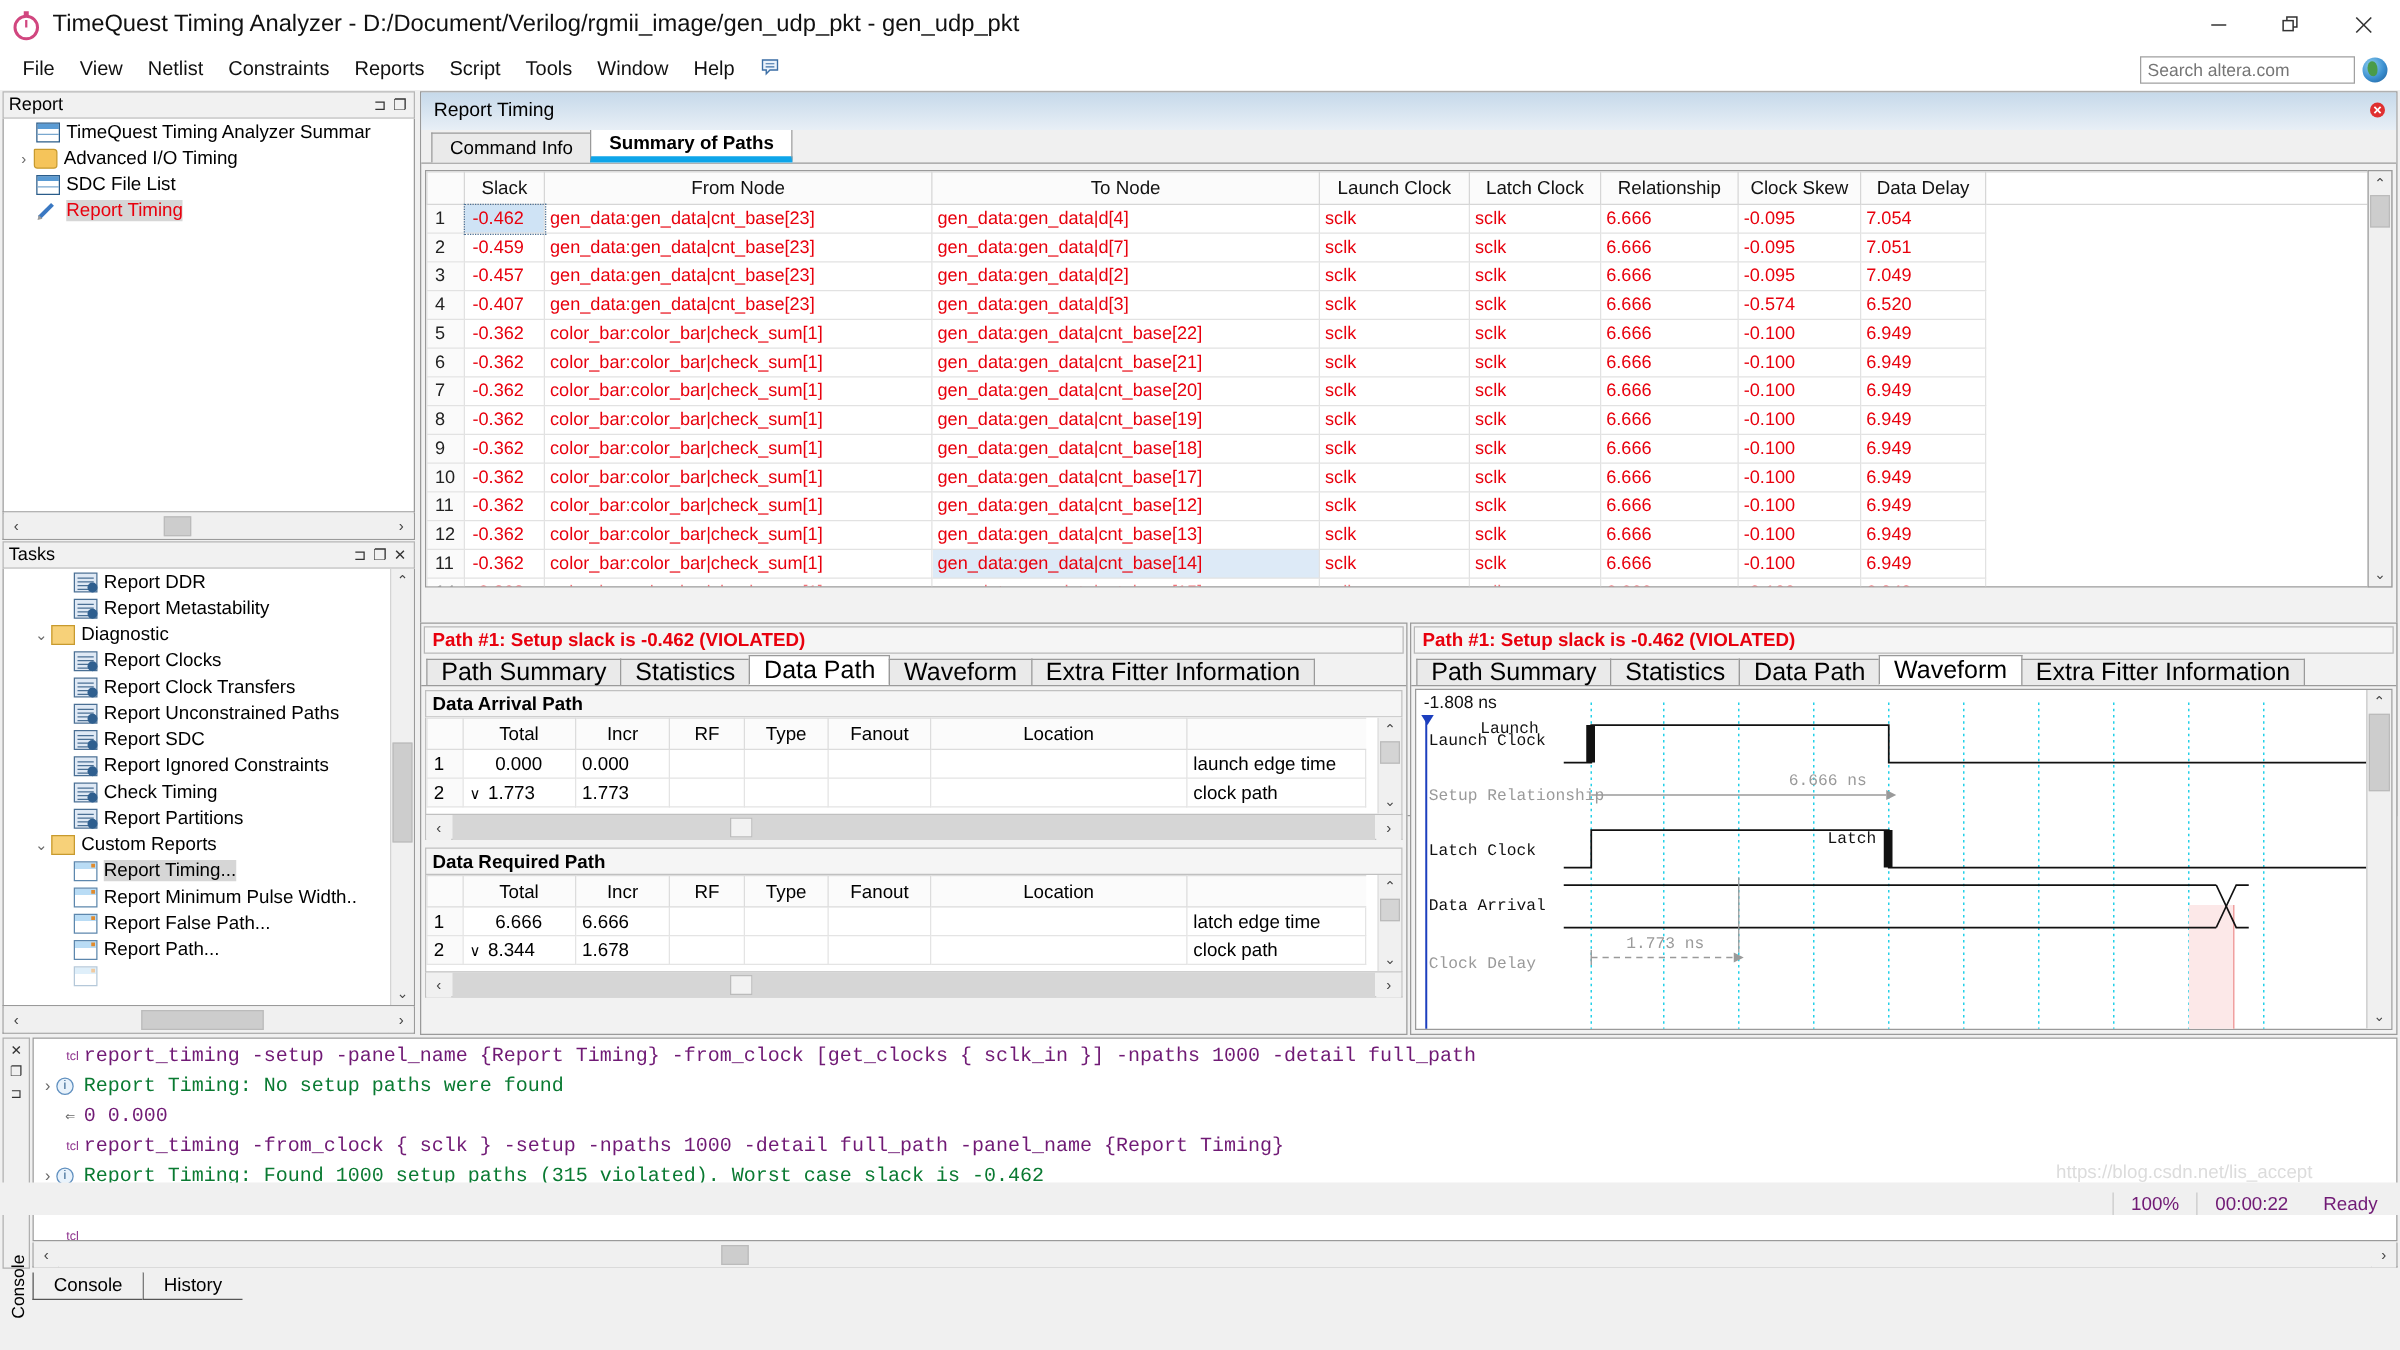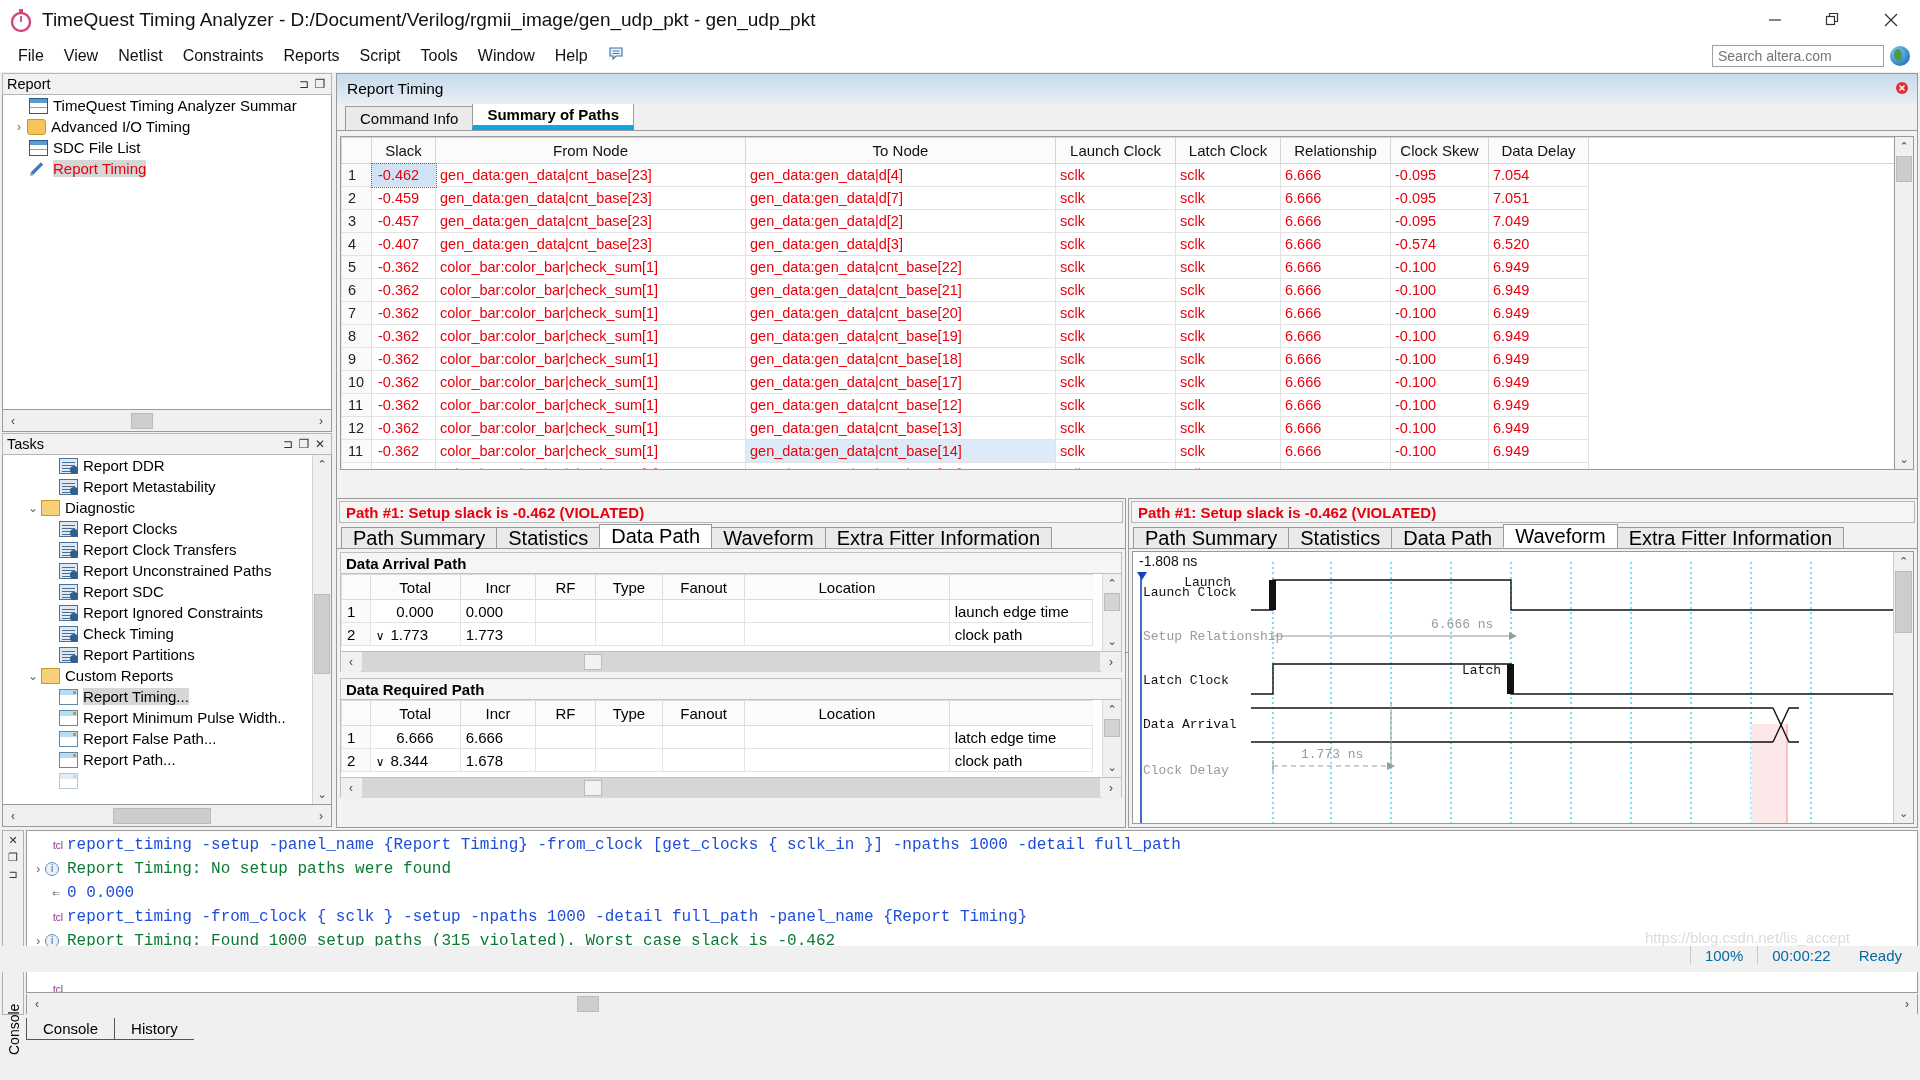--- a/index.html
+++ b/index.html
@@ -159,33 +159,33 @@
                   border:1px solid #b0b0b0; display:flex; flex-direction:column; align-items:center;
                   padding-top:3px; font-size:11px; color:#333; }
   .console-body { position:absolute; left:24px; top:0; right:0; height:163px; background:#fff;
                   border:1px solid #9a9a9a; overflow:hidden; padding:2px 0 0 6px;
                   font-family:"Liberation Mono", monospace; font-size:16px; }
   .cline { height:24px; display:flex; align-items:center; white-space:nowrap; }
   .cline .gut { width:34px; flex:none; display:flex; align-items:center; justify-content:flex-end; padding-right:4px; }
   .cline .marker { color:#6a6a6a; font-size:13px; margin-right:3px; }
   .tcl-badge { font-size:10px; color:#8b2f8b; font-family:"Liberation Sans", sans-serif; }
   .c-green { color:#0a7a32; }
-  .c-black { color:#1d4ed8; }
+  .c-black { color:#701a75; }
   .info-i { display:inline-block; width:14px; height:14px; border-radius:50%;
             border:1px solid #5f8fbf; color:#2a5c8a; font-size:10px; line-height:12px;
             text-align:center; background:#e8f2fb; margin-right:4px; font-family:"Liberation Sans",sans-serif; }
   .console-hscroll { position:absolute; left:24px; top:164px; right:0; height:20px; background:#f0f0f0;
                      border:1px solid #9a9a9a; border-top:none; display:flex; align-items:center; }
   .console-tabs { position:absolute; left:24px; top:186px; height:24px; display:flex; align-items:flex-end; }
   .ctab { height:22px; padding:0 16px; display:flex; align-items:center; font-size:15px;
           background:#f0f0f0; }
   .ctab span { border-bottom:none; }
 
   .statusbar { position:absolute; left:0; bottom:0; width:1920px; height:26px; background:#f0f0f0;
-               display:flex; align-items:flex-start; justify-content:flex-end; font-size:15px; color:#0369a1; }
+               display:flex; align-items:flex-end; justify-content:flex-end; font-size:15px; color:#701a75; }
   .statusbar .seg { padding:0 14px; border-left:1px solid #c8c8c8; height:18px; display:flex; align-items:center; }
   .watermark { position:absolute; right:70px; bottom:26px; font-size:15px; color:#dcdcdc; }
 </style>
 </head>
 <body>
 
 <div class="app">
 
   <div class="titlebar">
     <div class="title-icon">

